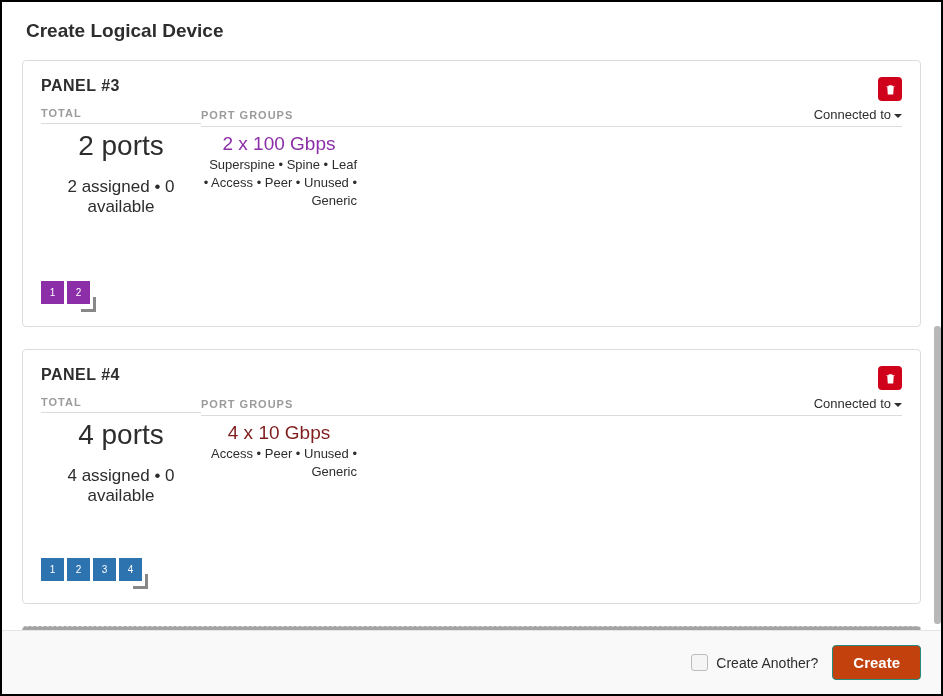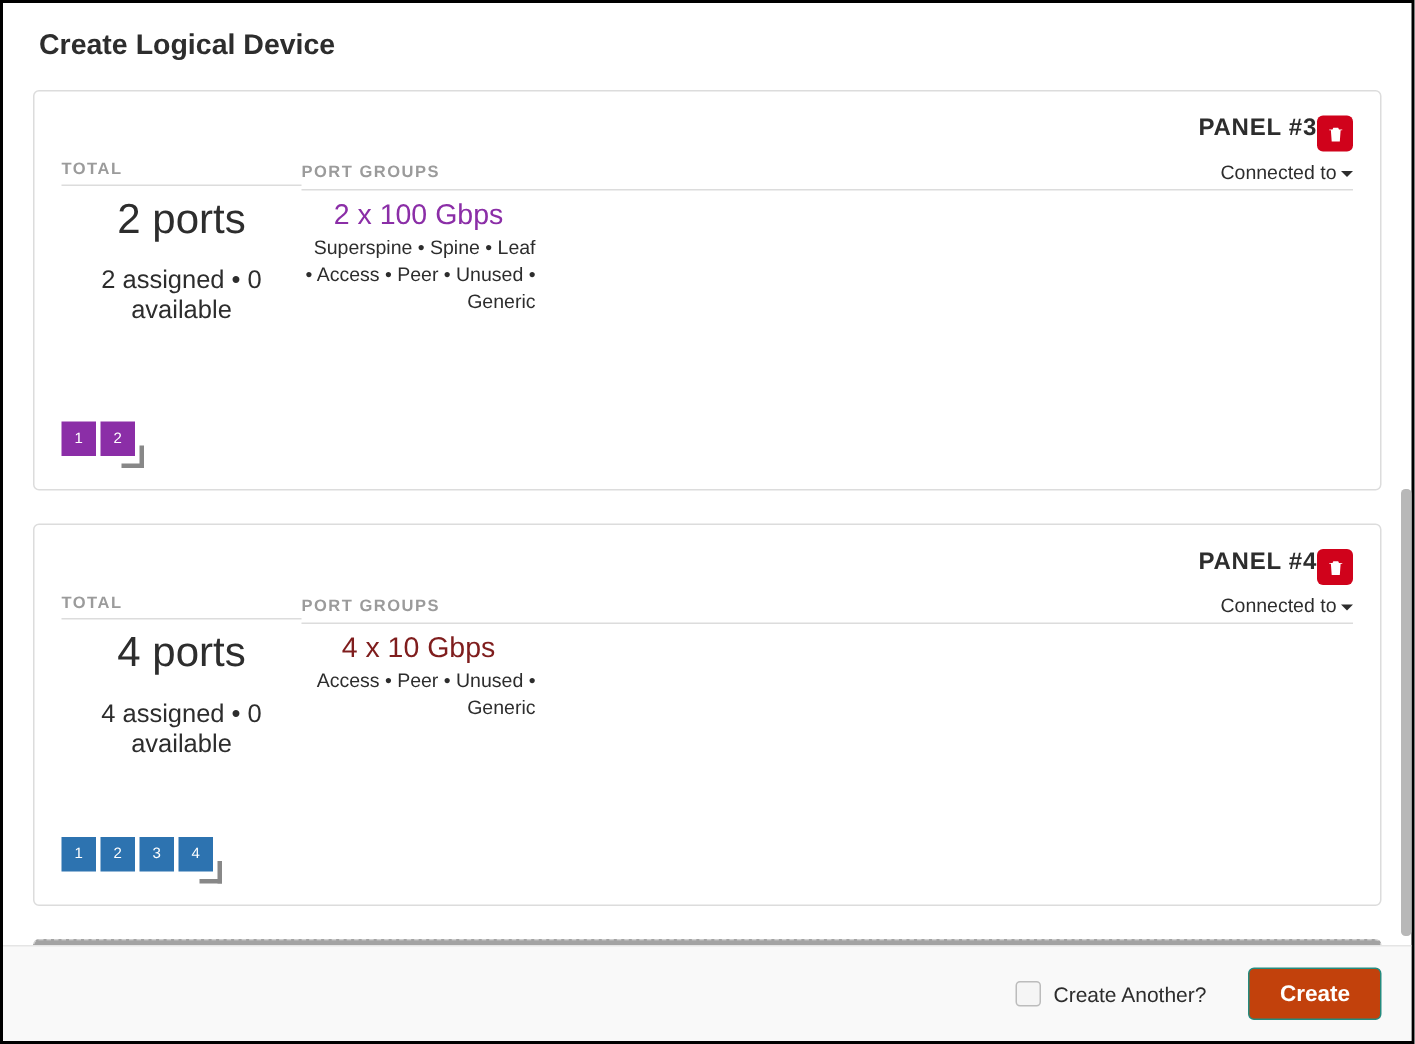--- a/index.html
+++ b/index.html
@@ -1,21 +1,21 @@
 <!DOCTYPE html>
 <html><head>
   <meta charset="utf-8">
   <style>
     * { box-sizing: border-box; margin: 0; padding: 0; }
     body { font-family: -apple-system, "Segoe UI", "Helvetica Neue", Arial, sans-serif; background: #fff; color: #2d2d2d; border: 2px solid #000; height: 696px; width: 943px; overflow: hidden; display: flex; flex-direction: column; }
     .header { padding: 18px 24px 12px 24px; }
     .header h2 { font-size: 19px; font-weight: 700; color: #2d2d2d; }
     .content { padding: 6px 20px 6px 20px; flex: 1; overflow-y: auto; }
     .panel-card { border: 1px solid #dcdcdc; border-radius: 4px; margin-bottom: 22px; padding: 16px 18px 22px 18px; }
-    .panel-top { display: flex; align-items: flex-start; justify-content: flex-end; }
+    .panel-top { display: flex; align-items: flex-start; justify-content: space-between; }
     .panel-title { font-size: 16px; font-weight: 700; color: #2d2d2d; letter-spacing: .5px; }
     .trash-btn { width: 24px; height: 24px; background: #d0021b; border-radius: 4px; display: inline-flex; align-items: center; justify-content: center; cursor: pointer; border: none; }
     .trash-btn svg { width: 13px; height: 13px; fill: #fff; }
     .cols { display: flex; margin-top: 6px; gap: 0; }
     .col-total { width: 160px; }
     .col-groups { flex: 1; position: relative; }
     .col-head-row { display: flex; align-items: center; justify-content: space-between; border-bottom: 1px solid #dcdcdc; padding-bottom: 4px; margin-bottom: 6px; }
     .col-head { font-size: 11px; font-weight: 600; color: #9b9b9b; letter-spacing: 1px; }
     .col-total .col-head-row { padding-right: 40px; }
     .connected { font-size: 13px; color: #2d2d2d; cursor: pointer; text-align: center; }
@@ -29,21 +29,21 @@
     .port-row { margin-top: 64px; display: flex; align-items: center; position: relative; }
     .port-row-panel4 { margin-top: 52px; }
     .port-cell { width: 23px; height: 23px; display: inline-flex; align-items: center; justify-content: center; color: #fff; font-size: 10px; margin-right: 3px; cursor: pointer; }
     .port-purple { background: #8b2ea7; }
     .port-blue { background: #2d73b0; }
     .arrow-mark { position: relative; width: 14px; height: 14px; }
     .arrow-mark::before { content: ""; position: absolute; bottom: -12px; left: -12px; width: 12px; height: 12px; border-right: 3px solid #888; border-bottom: 3px solid #888; }
     .add-panel { width: 100%; border: 1px dashed #cfcfcf; border-radius: 4px; padding: 12px; text-align: center; cursor: pointer; background: #a3a3a3; font-style: italic; }
     .add-panel .plus { width: 22px; height: 22px; border: 1px solid #b5b5b5; border-radius: 50%; display: inline-flex; align-items: center; justify-content: center; font-size: 14px; color: #4a4a4a; vertical-align: middle; margin-right: 6px; }
     .add-panel-text { font-size: 14px; color: #4a4a4a; vertical-align: middle; }
-    .footer { border-top: 1px solid #e5e5e5; padding: 14px 20px 14px 20px; display: flex; justify-content: flex-end; align-items: center; gap: 28px; background: #f9f9f9; }
+    .footer { border-top: 1px solid #e5e5e5; padding: 14px 20px 14px 20px; display: flex; justify-content: flex-end; align-items: center; gap: 14px; background: #f9f9f9; }
     .create-another { display: flex; align-items: center; gap: 8px; font-size: 14px; color: #2d2d2d; }
     .checkbox { width: 17px; height: 17px; border: 1px solid #bcbcbc; border-radius: 3px; background: #f5f5f5; cursor: pointer; }
     .create-btn { background: #c2410c; color: #fff; border: 1px solid #248b7e; border-radius: 4px; padding: 8px 20px; font-size: 15px; font-weight: 600; cursor: pointer; }
     .scrollbar-mock { position: absolute; right: 2px; top: 326px; width: 7px; height: 298px; background: #b8b8b8; border-radius: 3px; }
   </style>
 </head>
 <body>
 
 <div class="header">
   <h2>Create Logical Device</h2>

